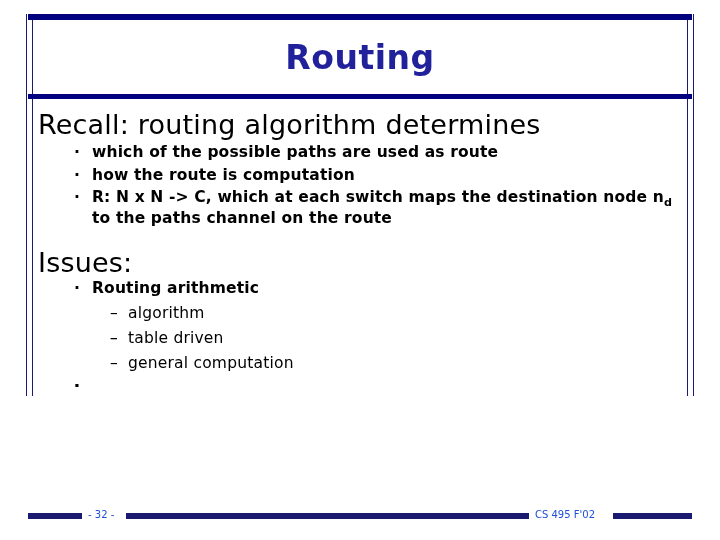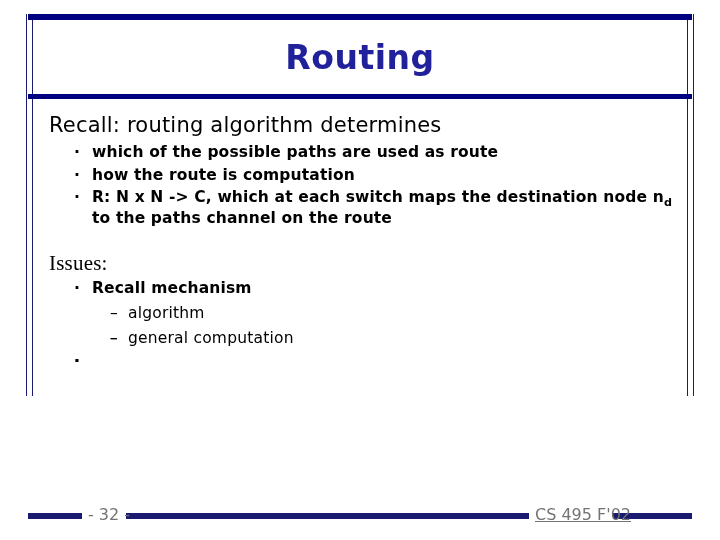--- a/index.html
+++ b/index.html
@@ -92,30 +92,29 @@
   
   .body {
     position: absolute;
     left: 34px;
     right: 34px;
     top: 110px;
     color: #000000;
   }
 
   .heading {
-    font-size: 21px;
+    font-size: 27px;
     font-weight: normal;
     line-height: 30px;
     letter-spacing: 0.2px;
     color: #000000;
-    padding-left: 15px;
+    padding-left: 4px;
   }
   .heading.issues {
     margin-top: 20px;
-    font-family: Liberation Serif, serif;
   }
 
   ul.lvl1 {
     list-style: none;
     margin: 0;
     padding: 0;
   }
   ul.lvl1 > li {
     position: relative;
     padding-left: 58px;
@@ -161,29 +160,29 @@
   .sub {
     font-size: 0.72em;
     vertical-align: sub;
     line-height: 0;
   }
 
   
   .footer-text {
     position: absolute;
     top: 506px;
-    font-size: 16px;
-    color: #737373;
+    font-size: 10px;
+    color: #1d4ed8;
     font-family: "DejaVu Sans", sans-serif;
     line-height: 18px;
     white-space: nowrap;
     text-align: center;
   }
   .footer-page  { left: 88px; }
-  .footer-course{ left: 535px; text-decoration: underline; }
+  .footer-course{ left: 535px; }
 </style>
 </head>
 <body>
 
 <div class="slide">
 
   <div class="frame-left"></div>
   <div class="frame-right"></div>
   <div class="bar-top"></div>
   <div class="bar-title"></div>
@@ -206,32 +205,33 @@
       <li>
         <span class="dot">·</span><span>R: N x N -&gt; C, which at each switch maps the destination node n</span><span class="sub">d</span><span> to the paths channel on the route</span>
       </li>
     </ul>
 
     <div class="heading issues">Issues:</div>
 
     <ul class="lvl1 tight">
       <li>
         <span class="dot">·</span>
-        <span>Recall mechanism</span>
+        <span>Routing arithmetic</span>
 
         <ul class="lvl2">
           <li>
             <span class="dash">–</span>
             <span>algorithm</span>
           </li>
           <li>
             <span class="dash">–</span>
           </li>
           <li>
             <span class="dash">–</span>
+            <span>table driven</span>
           </li>
           <li>
             <span class="dash">–</span>
             <span>general computation</span>
           </li>
         </ul>
       </li>
 
       <li>
         <span class="dot">·</span>

